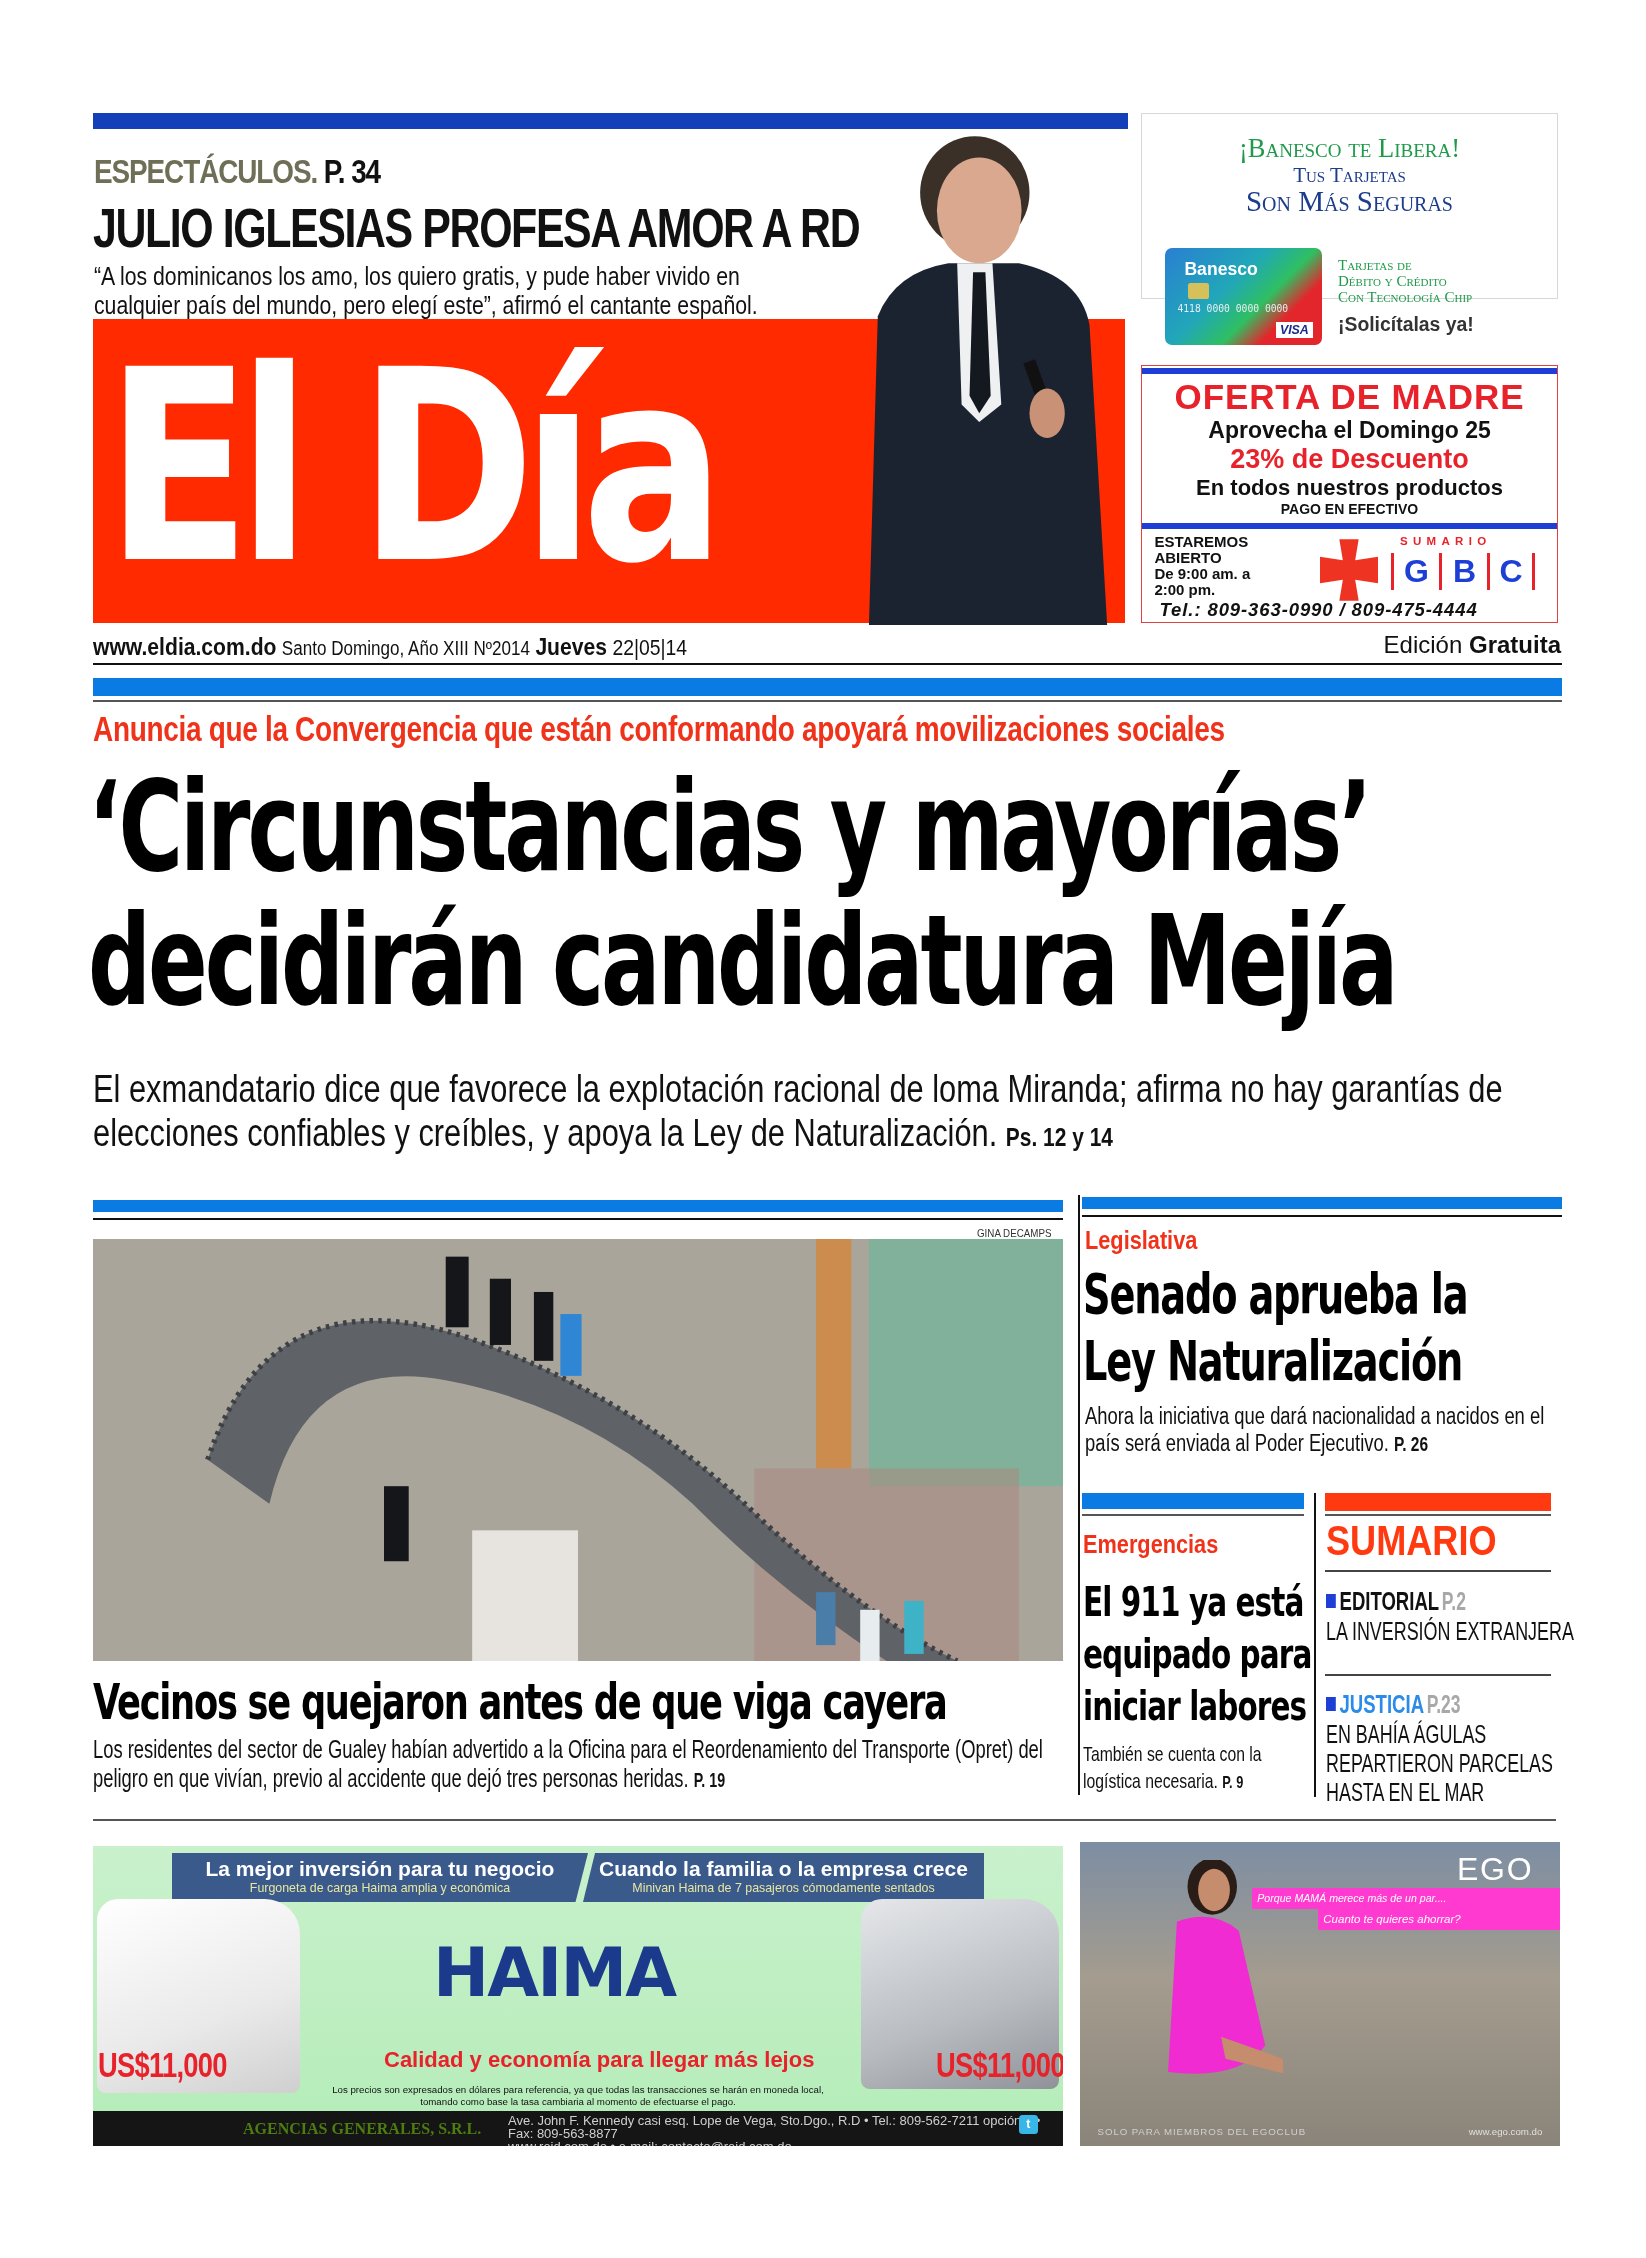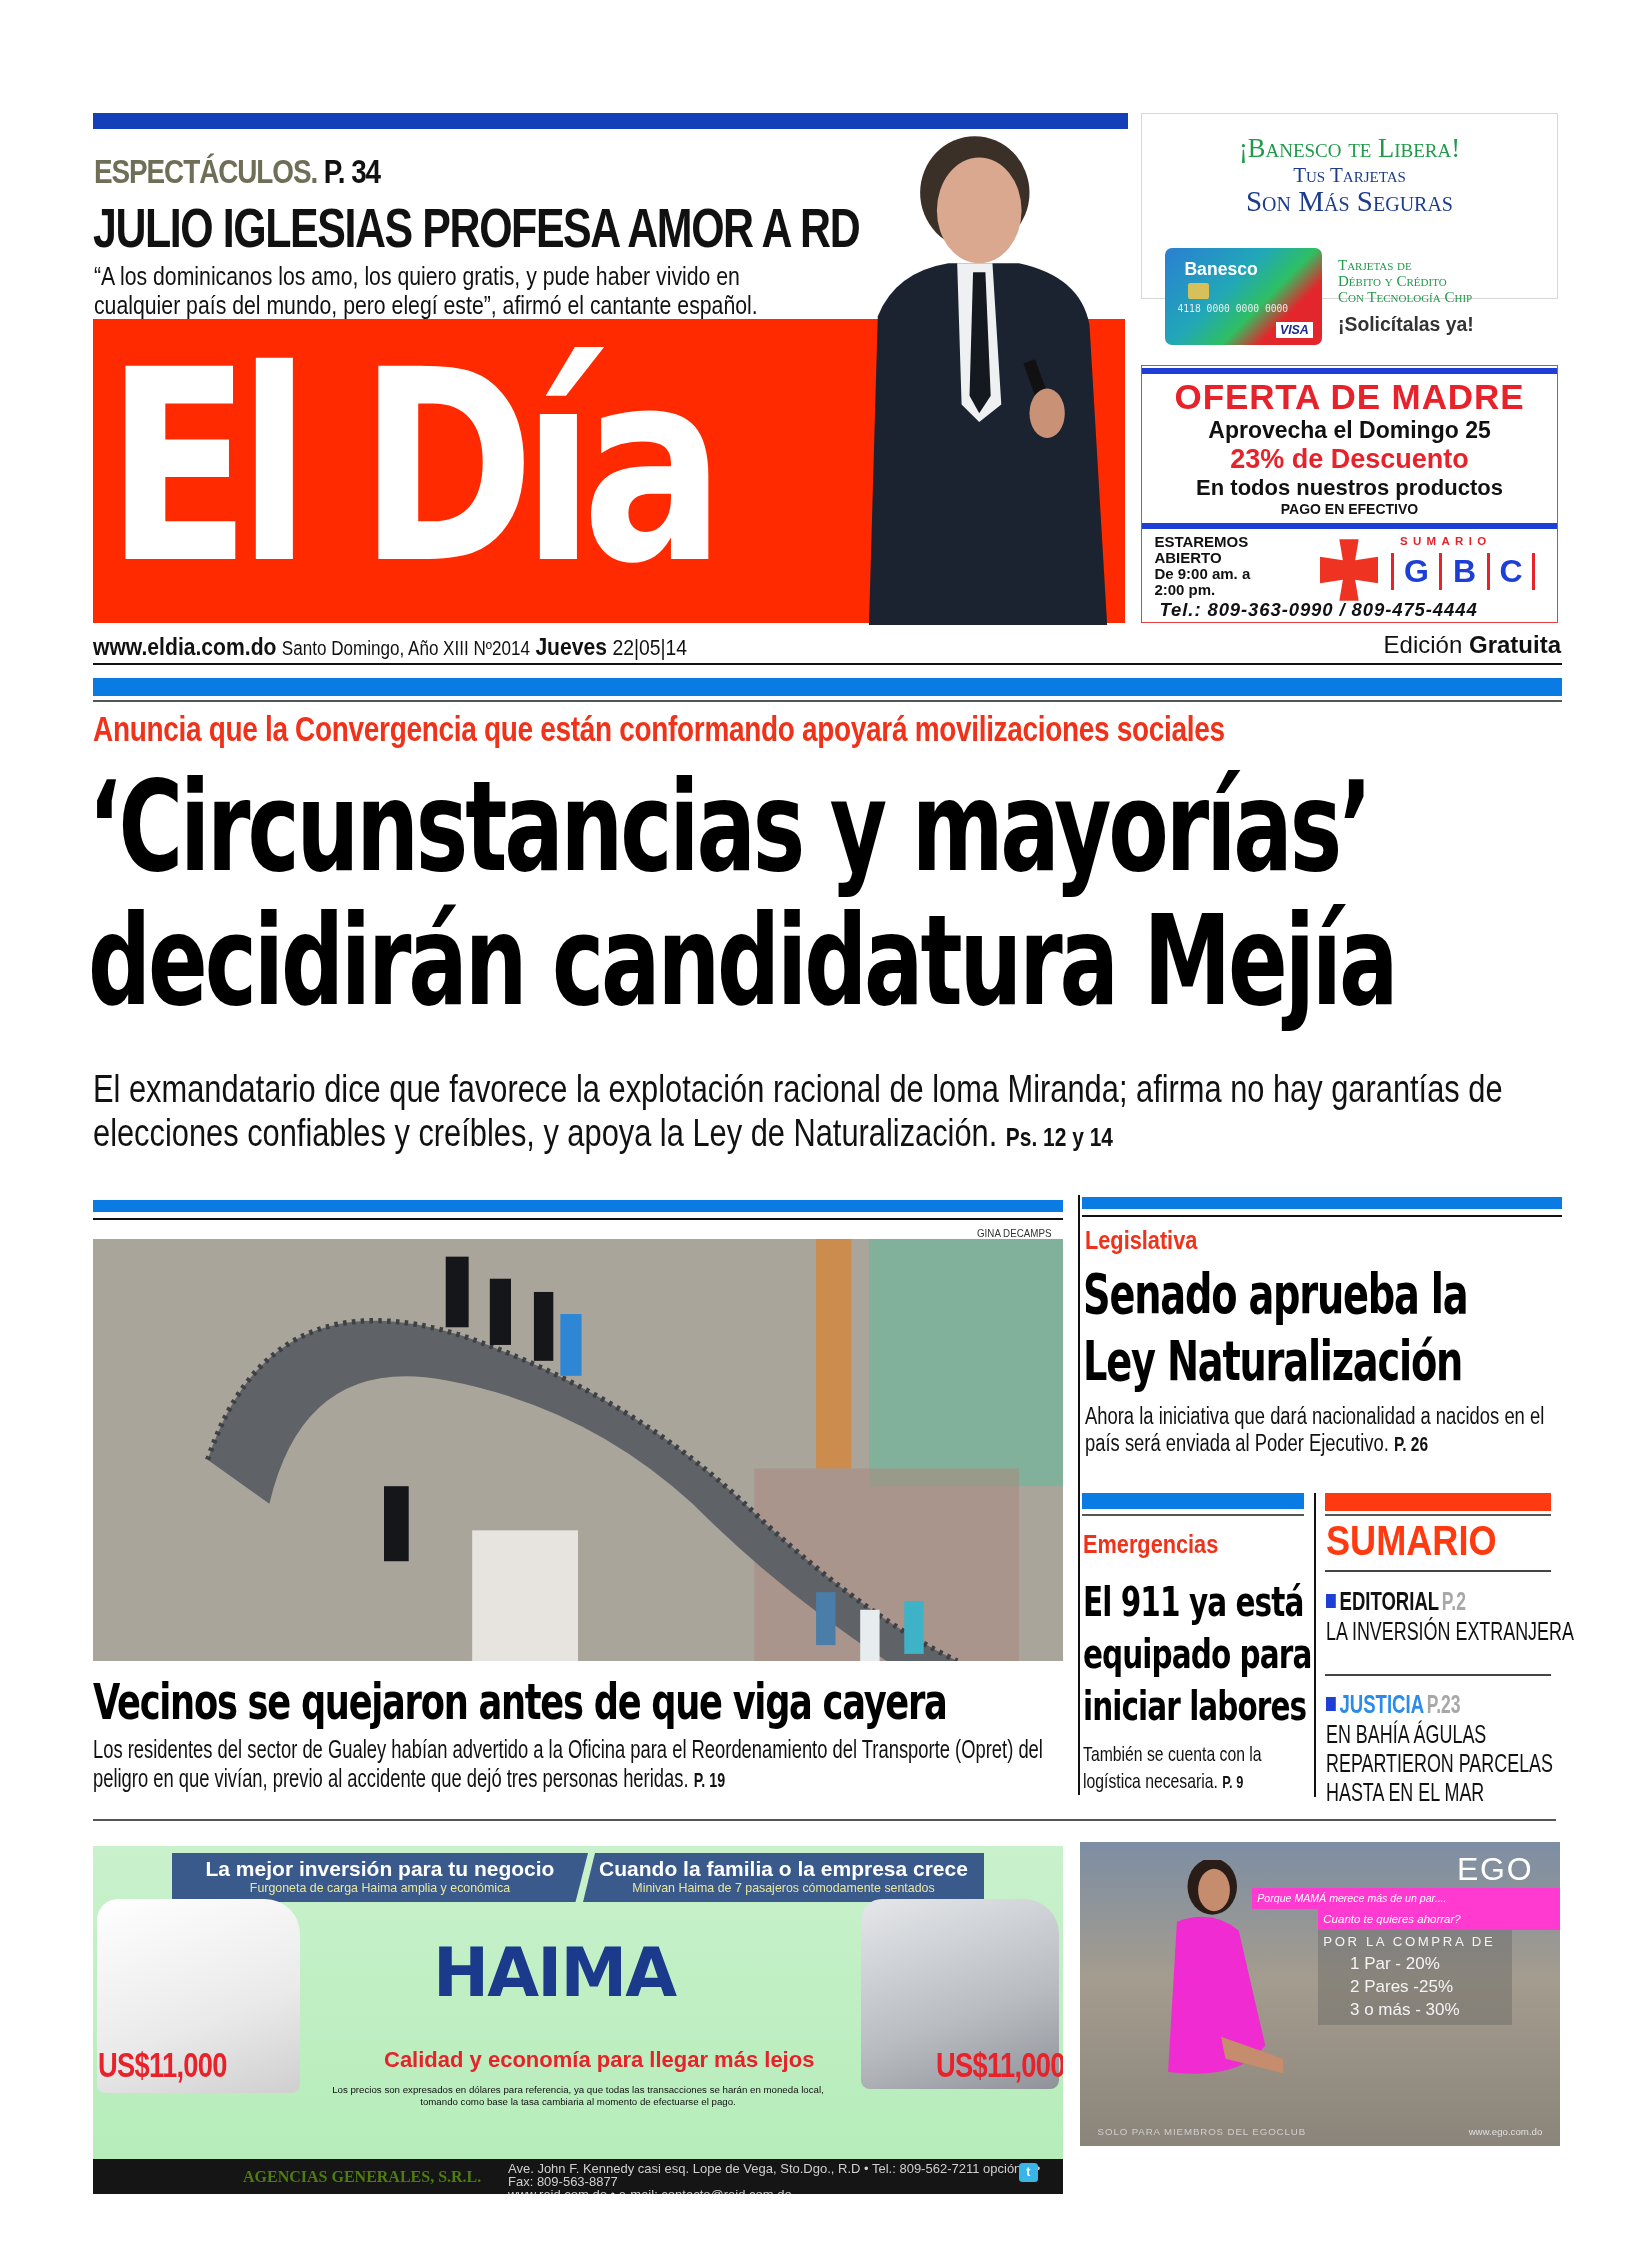--- a/index.html
+++ b/index.html
@@ -107,21 +107,21 @@
   .sum-item .sec { font-weight: 700; font-size: 26.5px; color: #111; }
   .sum-item .sec.blue { color: #2a8ce8; }
   .sum-item .pg { font-weight: 700; font-size: 25px; color: #a8a8a8; }
   .sum-item .txt { font-size: 25.6px; line-height: 29px; color: #111; text-transform: uppercase; }
   #sum-1 { top: 1586px; }
   #sum-2 { top: 1689px; }
   #rule-8 { left: 1325px; top: 1674px; width: 226px; background: #444; }
   #rule-9 { left: 93px; top: 1819px; width: 1463px; background: #555; }
 
   
-  #ad-haima { left: 93px; top: 1846px; width: 970px; height: 348px; background: linear-gradient(180deg, #c9f1cc 0%, #b4ecb8 100%); overflow: hidden; }
+  #ad-haima { left: 93px; top: 1846px; width: 970px; height: 300px; background: linear-gradient(180deg, #c9f1cc 0%, #b4ecb8 100%); overflow: hidden; }
   #ad-haima .banner { position: absolute; top: 7px; height: 49px; background: #3a5a8c; color: #fff; text-align: center; }
   #ad-haima .banner .b1 { font-size: 21px; font-weight: 700; padding-top: 3.5px; }
   #ad-haima .banner .b2 { font-size: 12.4px; color: #e8e6a0; }
   #ad-haima .left-b { left: 79px; width: 416px; clip-path: polygon(0 0, 100% 0, 97% 100%, 0 100%); }
   #ad-haima .right-b { left: 490px; width: 401px; clip-path: polygon(3% 0, 100% 0, 100% 100%, 0 100%); }
   #ad-haima .brand { position: absolute; left: 340px; top: 88px; font-size: 67px; font-weight: 900; color: #1b3a8c; letter-spacing: -1.8px; font-family: "DejaVu Sans", sans-serif; }
   #ad-haima .tag { position: absolute; left: 291px; top: 201px; font-size: 22px; font-weight: 700; color: #e8222a; }
   #ad-haima .price { position: absolute; top: 199px; font-size: 35px; font-weight: 900; color: #e8222a; letter-spacing: -0.9px; transform: scaleX(0.78); transform-origin: left top; }
   #ad-haima .price.l { left: 5.3px; }
   #ad-haima .price.r { left: 843px; }
@@ -337,22 +337,16 @@
   <svg class="model" viewBox="0 0 190 300">
     <ellipse cx="110" cy="30" rx="28" ry="32" fill="#2a1d18"></ellipse>
     <ellipse cx="112" cy="34" rx="18" ry="24" fill="#c58c6e"></ellipse>
     <path d="M70 70 Q110 55 140 80 L170 210 Q140 250 60 240 Z" fill="#f02bd2"></path>
     <path d="M120 200 L260 250 L270 262 L125 225 Z" fill="#c58c6e"></path>
     <ellipse cx="250" cy="260" rx="16" ry="10" fill="#8ff0c8"></ellipse>
   </svg>
   <div class="logo">EGO</div>
   <div class="pink1">Porque MAMÁ merece más de un par....</div>
   <div class="pink2">Cuanto te quieres ahorrar?</div>
-  <div class="offer">
-    <div class="ttl">POR LA COMPRA DE</div>
-    <div class="row">1 Par - 20%</div>
-    <div class="row">2 Pares -25%</div>
-    <div class="row">3 o más - 30%</div>
-  </div>
   <div class="foot">SOLO PARA MIEMBROS DEL EGOCLUB</div>
   <div class="site">www.ego.com.do</div>
 </div>
 
 
 </body></html>

